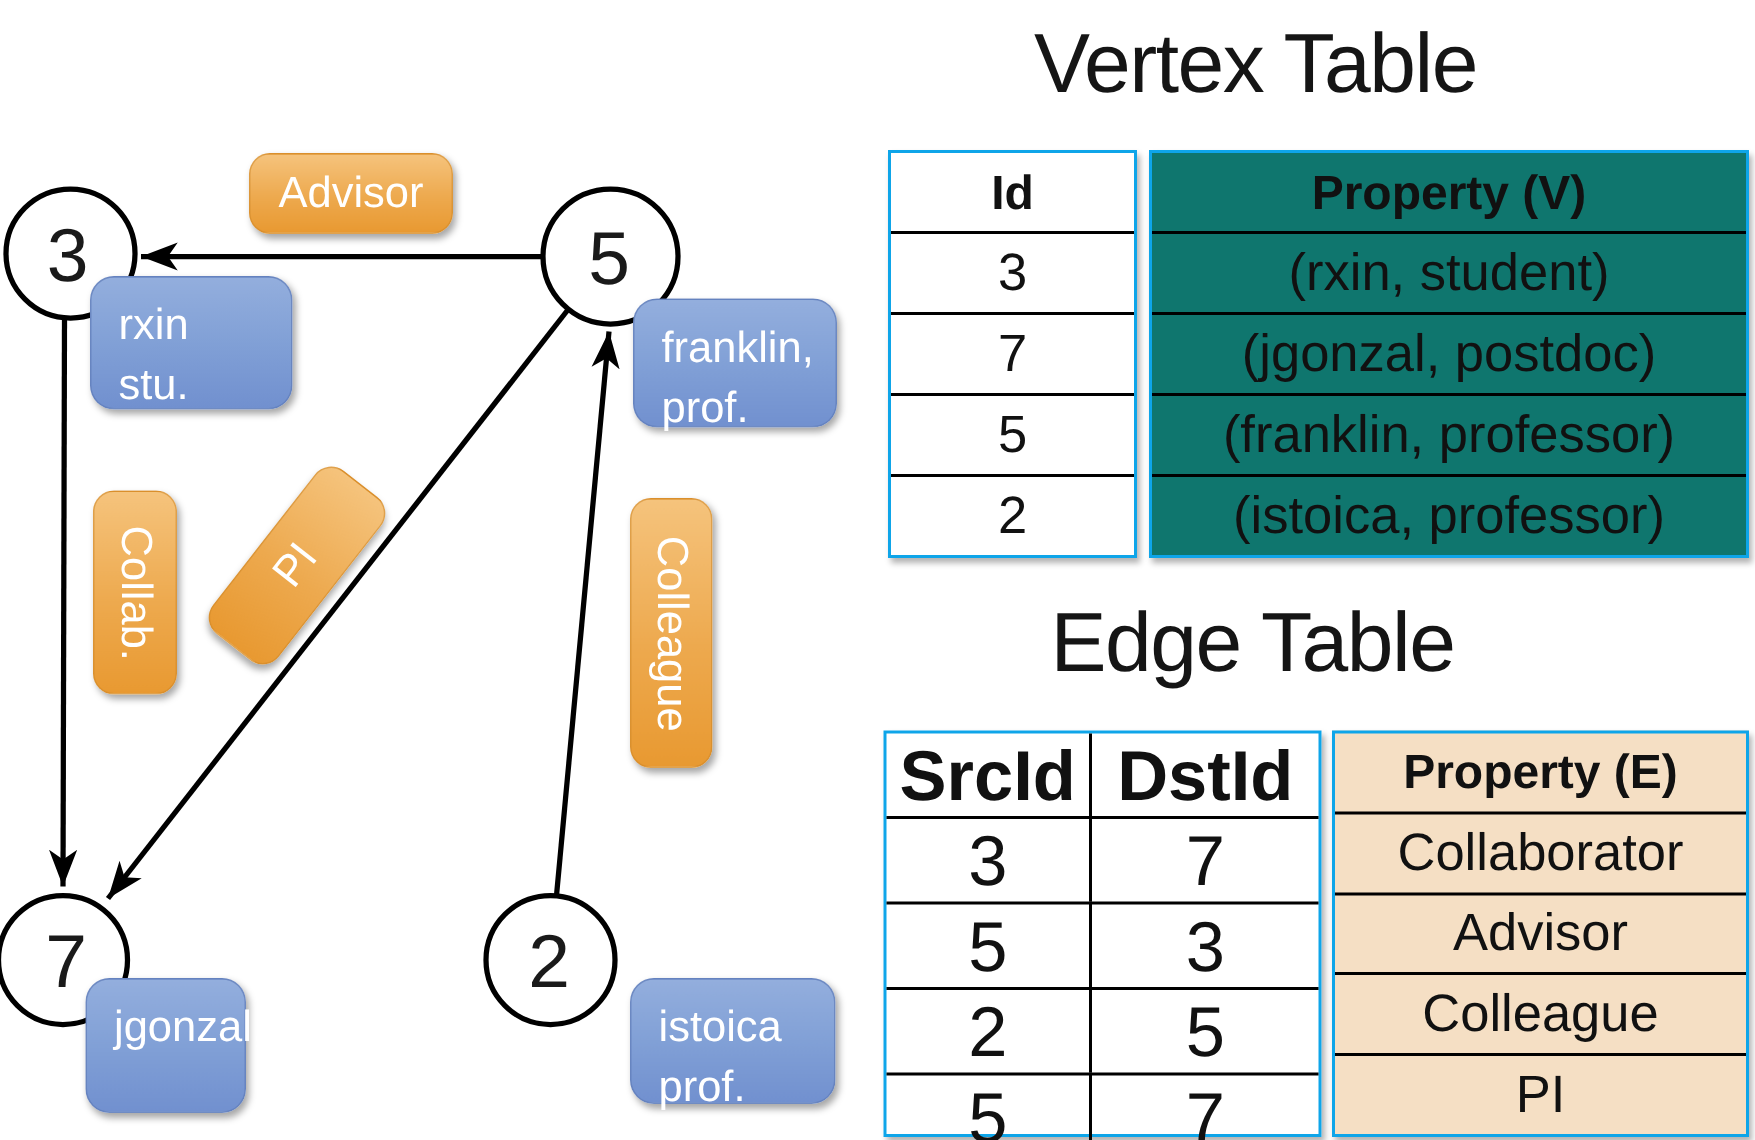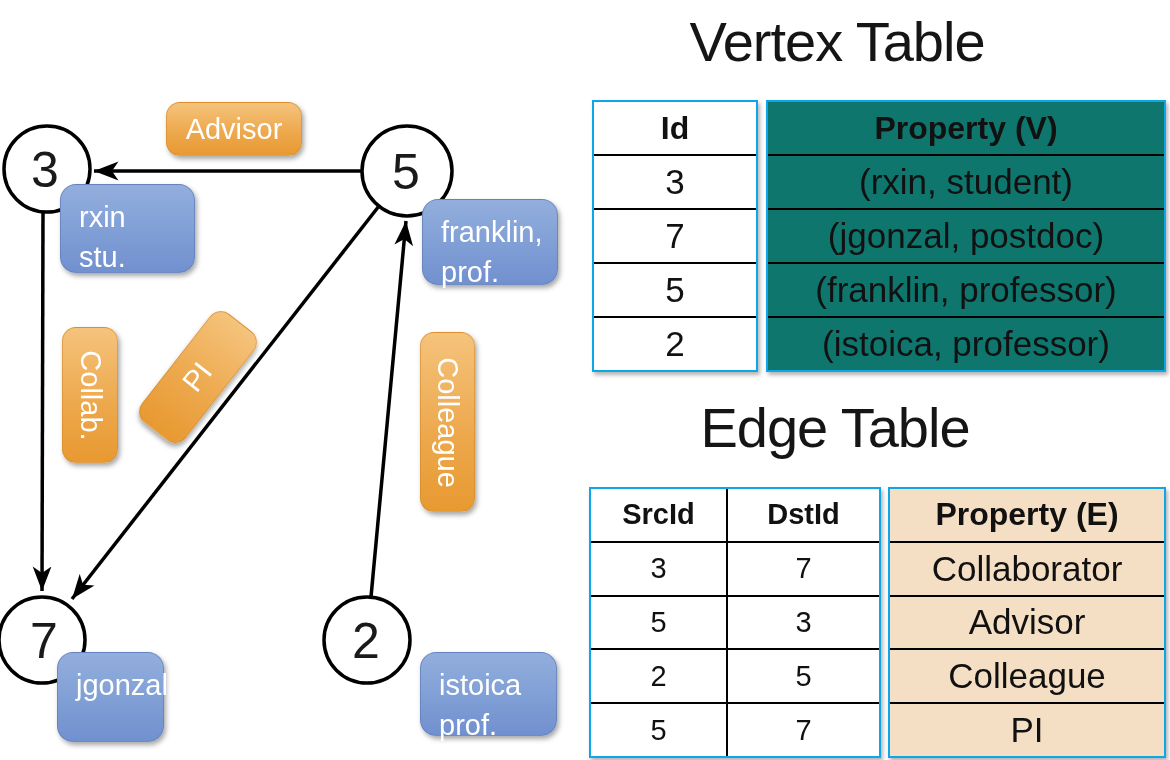--- a/index.html
+++ b/index.html
@@ -66,21 +66,21 @@
   .cell:first-child{border-top:none;}
   .th{font-weight:bold;font-size:32px;}
   .vt-id{left:592px;top:100px;width:166px;height:272px;}
   .vt-prop{left:766px;top:100px;width:400px;height:272px;background:#0f766e;}
   .et-ids{
     left:589px;top:487px;width:292px;height:271px;
     display:grid;grid-template-columns:137px 1fr;
   }
   .gcell{
     display:flex;align-items:center;justify-content:center;
-    font-size:29px;border-top:2px solid #000;
+    font-size:47px;border-top:2px solid #000;
   }
   .gcell:nth-child(-n+2){border-top:none;}
   .gcell:nth-child(odd){border-right:2px solid #000;}
   .et-prop{left:888px;top:487px;width:278px;height:271px;background:#f5dfc4;}
 </style>
 </head>
 <body>
 
 <div class="stage">
 

